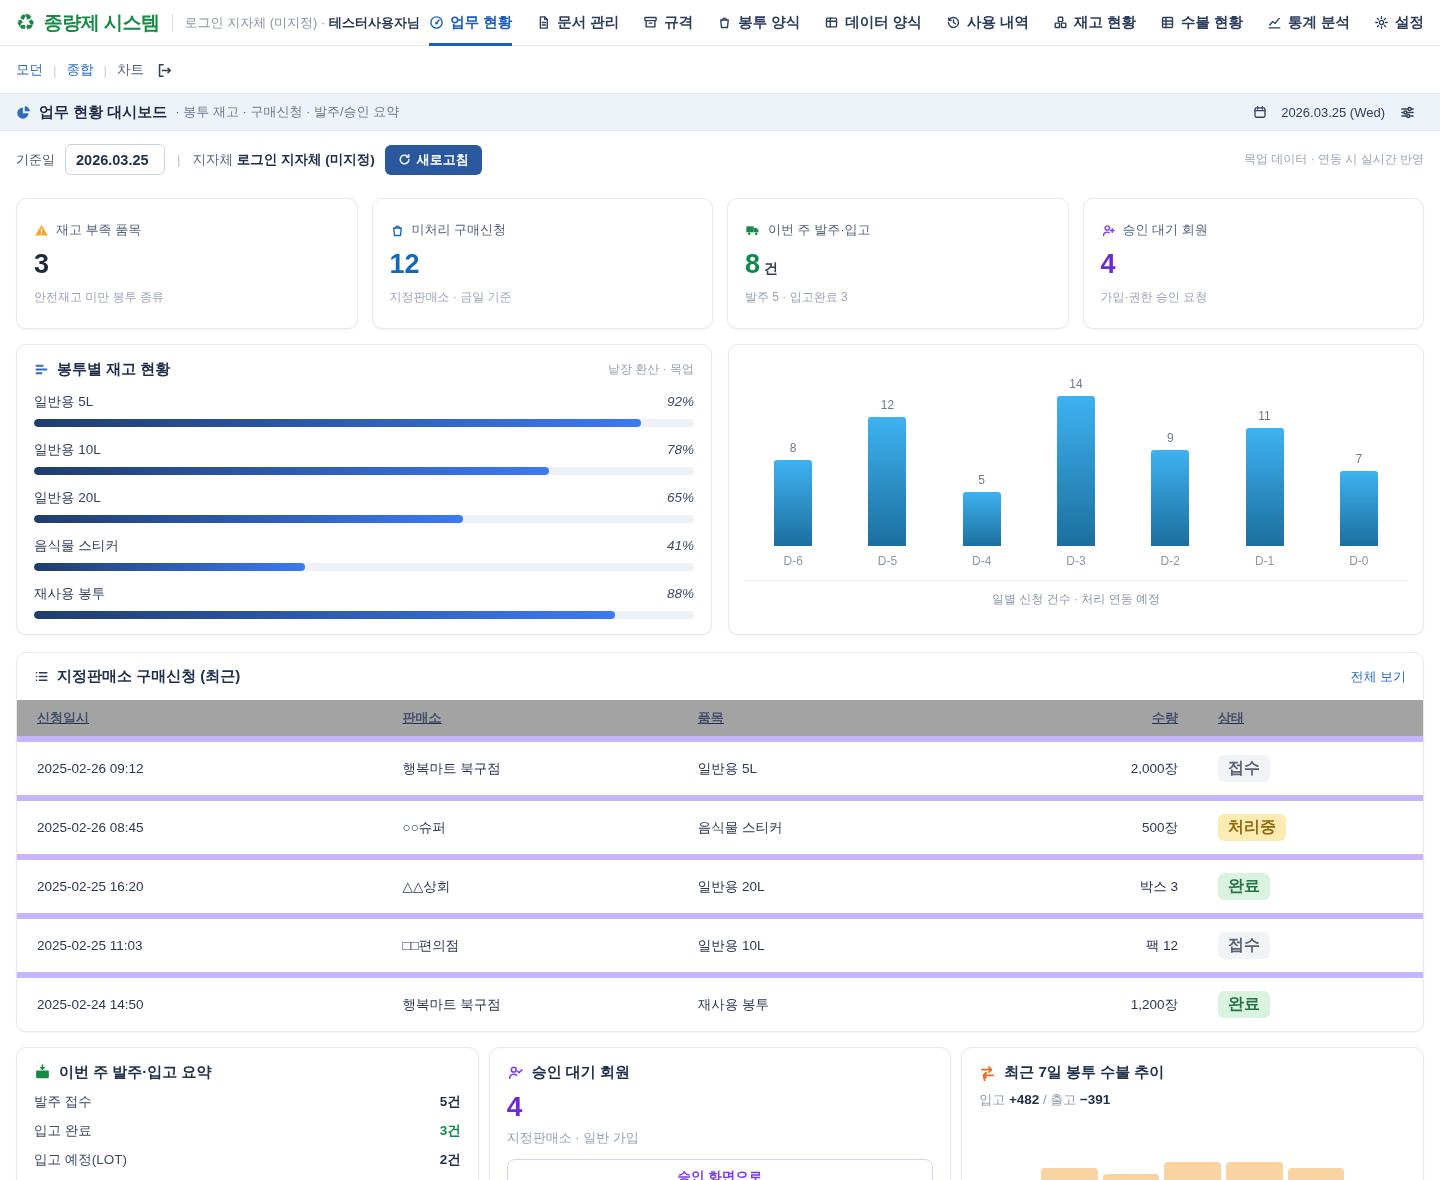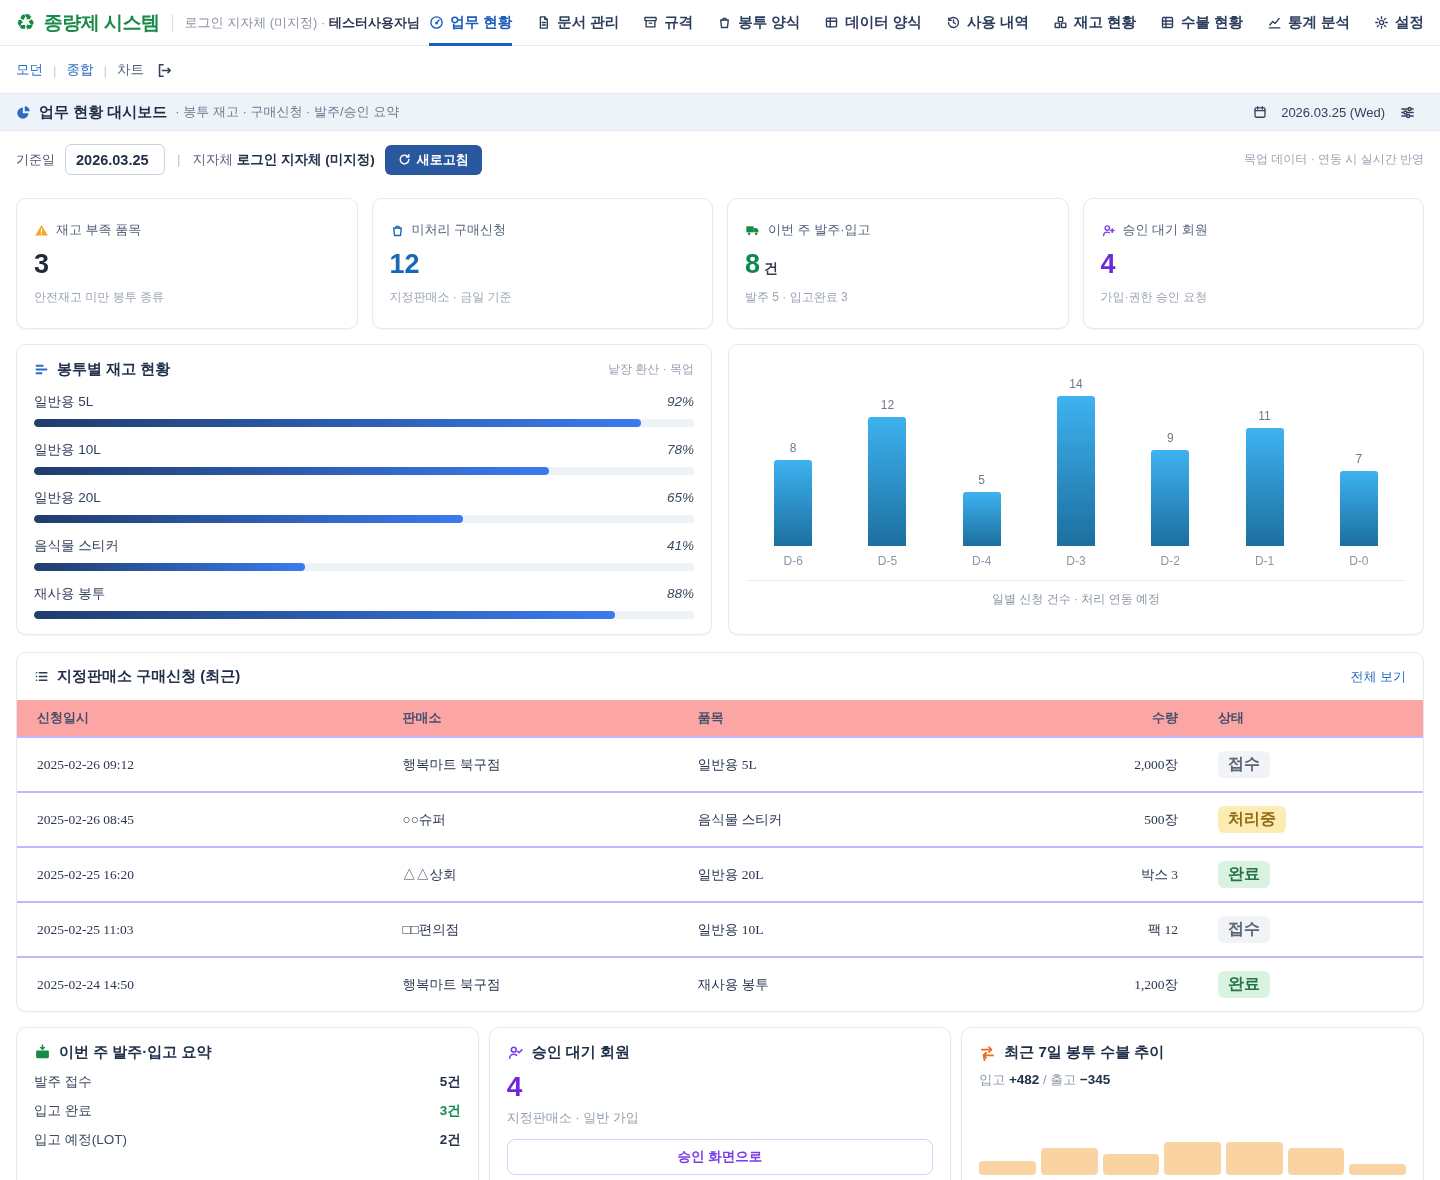--- a/index.html
+++ b/index.html
@@ -85,24 +85,24 @@
   .vx { flex:1; text-align:center; font-size:12px; color:#8d96a6; }
   .vdivider { border-top:1px solid #e9edf2; margin-top:12px; }
   .vcaption { text-align:center; font-size:12px; color:#8b96a6; padding:10px 0 2px; }
 
   
   .table-panel { margin:17px 16px 0; overflow:hidden; }
   .table-head { display:flex; align-items:flex-end; padding:14px 17px; }
   .table-head .panel-title .ic { color:#2b3a55; }
   .view-all { margin-left:auto; font-size:13px; color:#2a6bc2; text-decoration:none; cursor:pointer; }
   table { width:100%; border-collapse:collapse; font-size:13.5px; }
-  thead tr { background:#fca5a5; }
+  thead tr { background:#a3a3a3;text-decoration:underline; }
   th { text-align:left; font-weight:700; font-size:13px; color:#44506b; padding:9px 20px; }
   th.num, td.num { text-align:right; }
-  td { padding:13px 20px; border-top:2px solid #c4b5fd; color:#2b3750;font-family:Liberation Serif, serif; }
+  td { padding:13px 20px; border-top:6px solid #c4b5fd; color:#2b3750; }
   .badge { display:inline-block; padding:3px 10px; border-radius:6px; font-size:16px; font-weight:600; }
   .badge-gray  { background:#f1f3f6; color:#5a6575; }
   .badge-amber { background:#fcecb3; color:#8f6b12; }
   .badge-green { background:#d9f3e0; color:#27724a; }
 
   
   .cards3 { display:grid; grid-template-columns:repeat(3,1fr); gap:10px; padding:15px 16px 0; }
   .sum-card { padding:15px 17px; min-height:158px; display:flex; flex-direction:column; }
   .sum-head { display:flex; align-items:center; gap:8px; font-size:15px; font-weight:800; color:#21304a; }
   .kv-row { display:flex; margin-top:11px; font-size:13.5px; color:#3e4b62; }
@@ -586,21 +586,21 @@
             <path d="M10 12.5L6.5 16l3.5 3.5"></path>
           </svg>
         </span>
       <span>최근 7일 봉투 수불 추이</span>
     </div>
     <div class="flow-line">
       <span>입고</span>
       <b>+482</b>
       <span>/</span>
       <span>출고</span>
-      <b>−345</b>
+      <b>−391</b>
     </div>
     <div class="flow-bars">
       <div class="flow-bar" style="height: 40%;"></div>
       <div class="flow-bar" style="height: 75%;"></div>
       <div class="flow-bar" style="height: 58%;"></div>
       <div class="flow-bar" style="height: 92%;"></div>
       <div class="flow-bar" style="height: 92%;"></div>
       <div class="flow-bar" style="height: 75%;"></div>
       <div class="flow-bar" style="height: 30%;"></div>
     </div>

